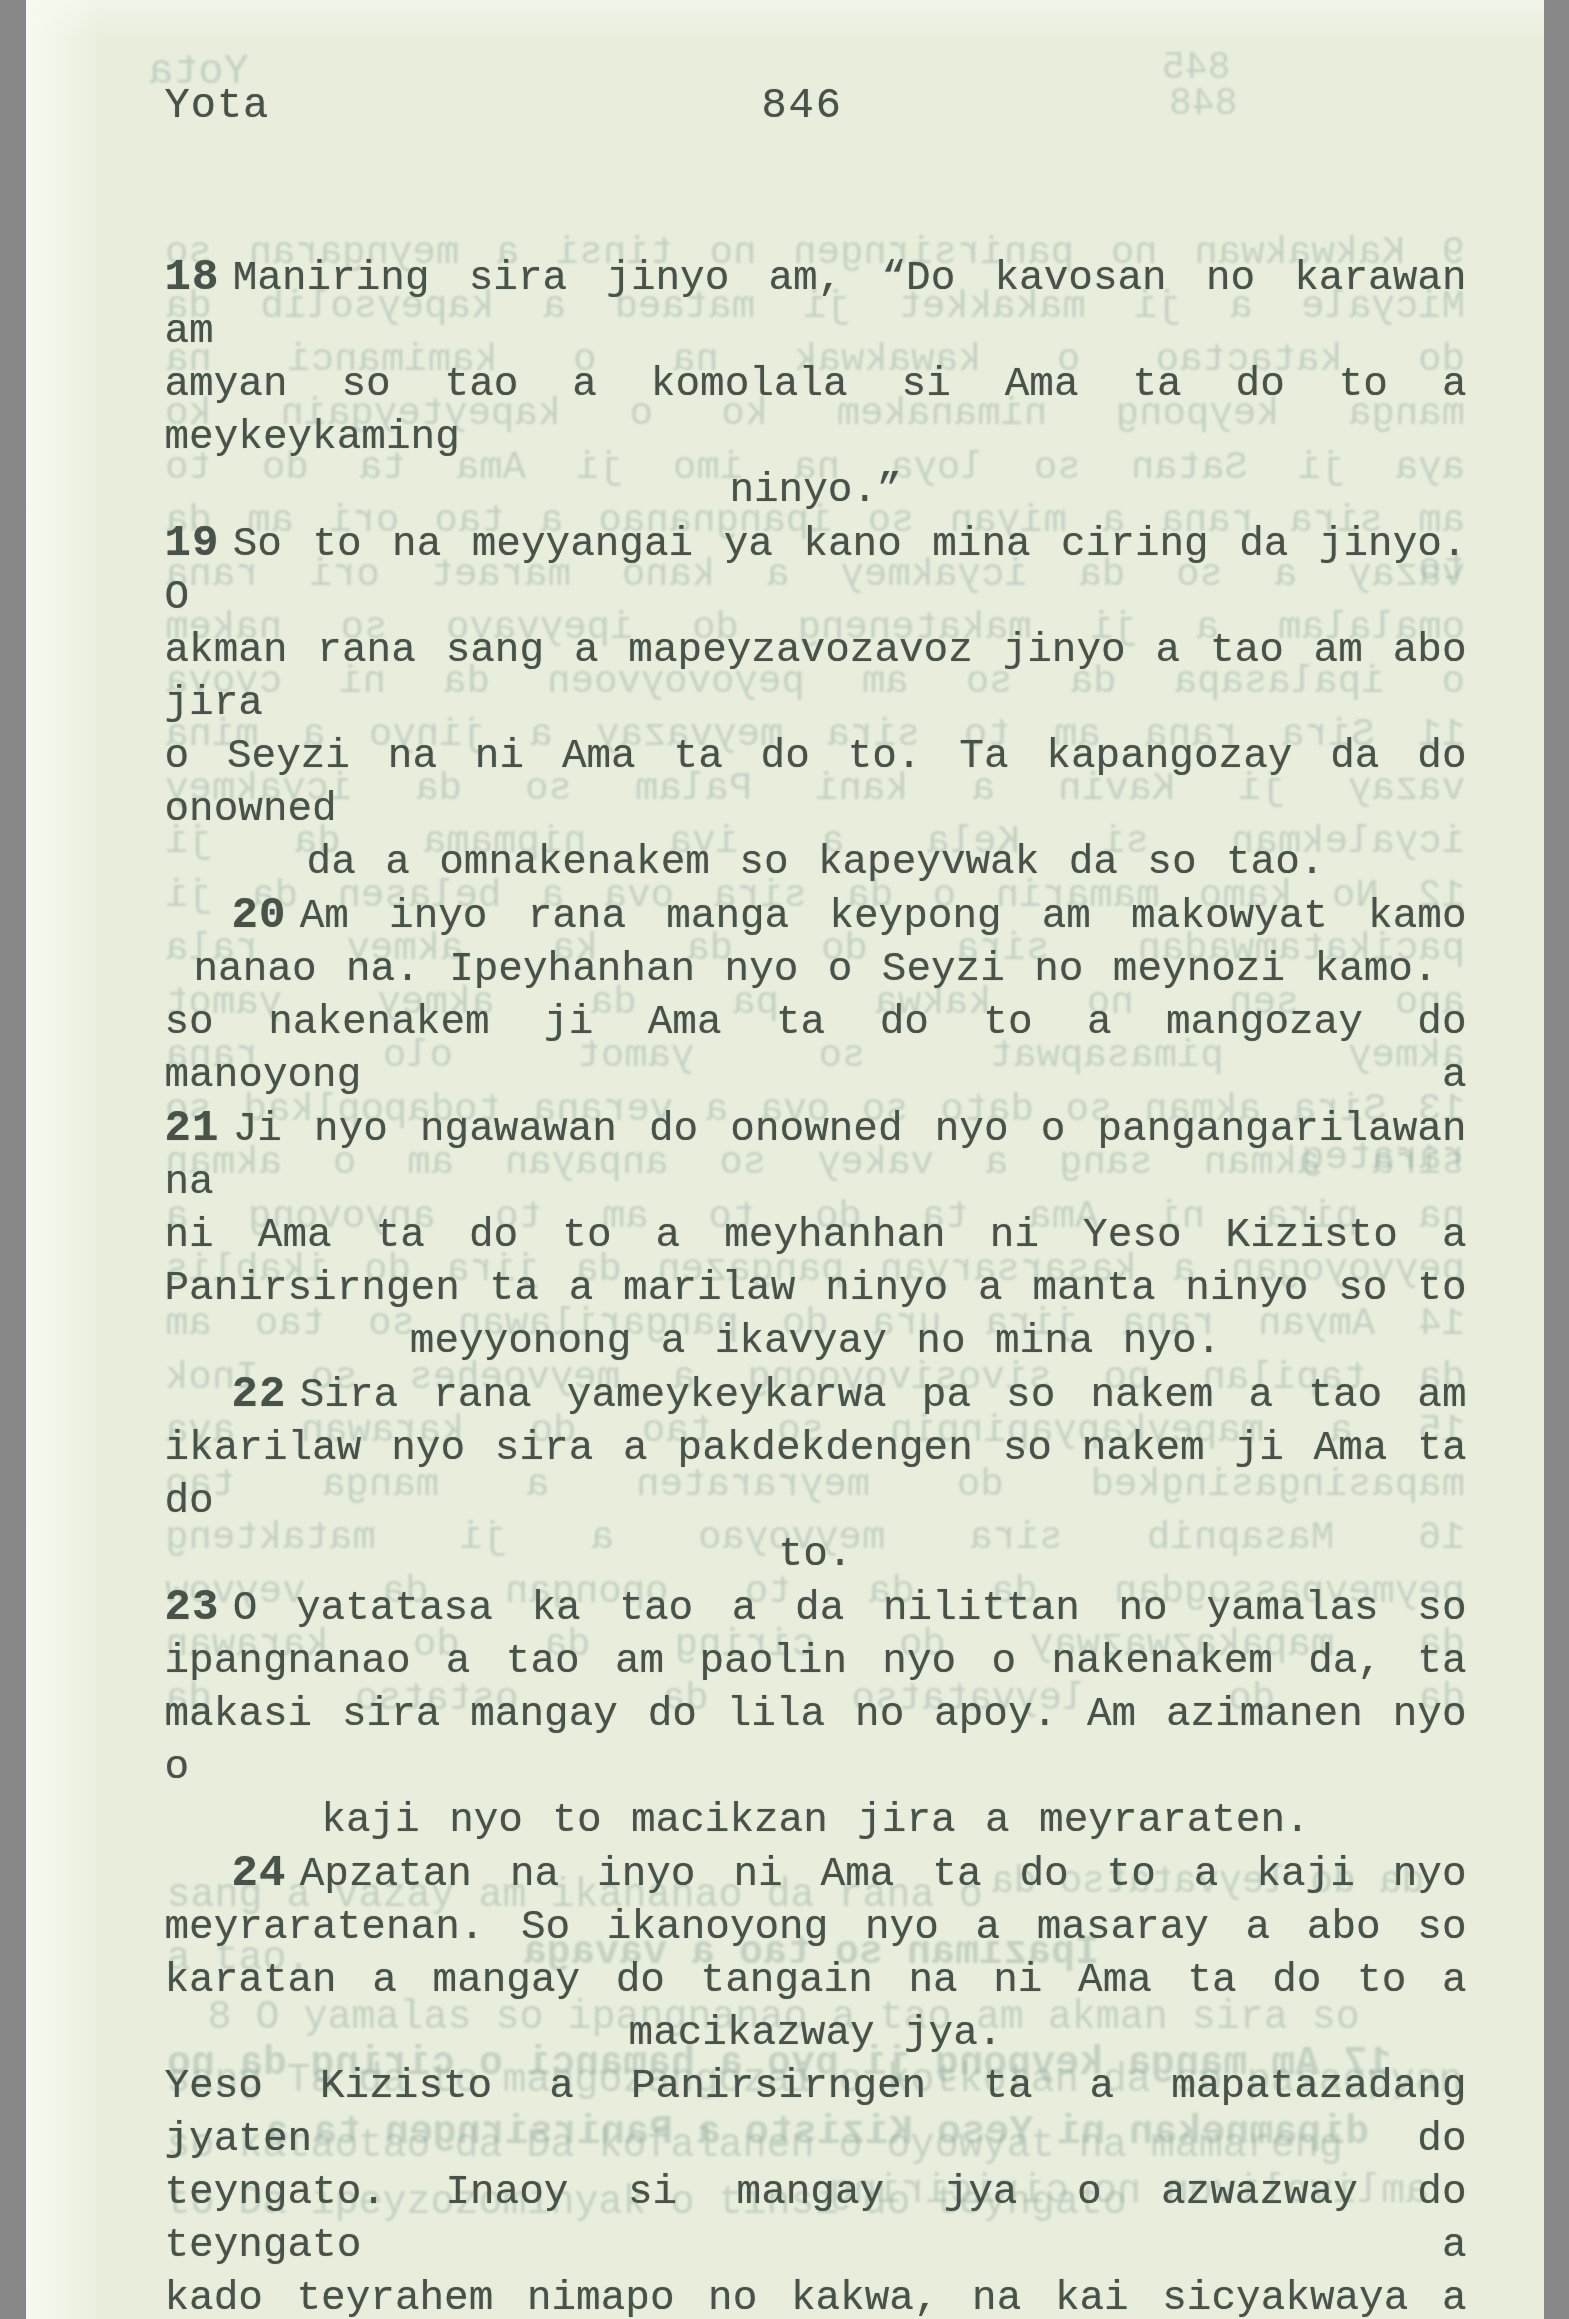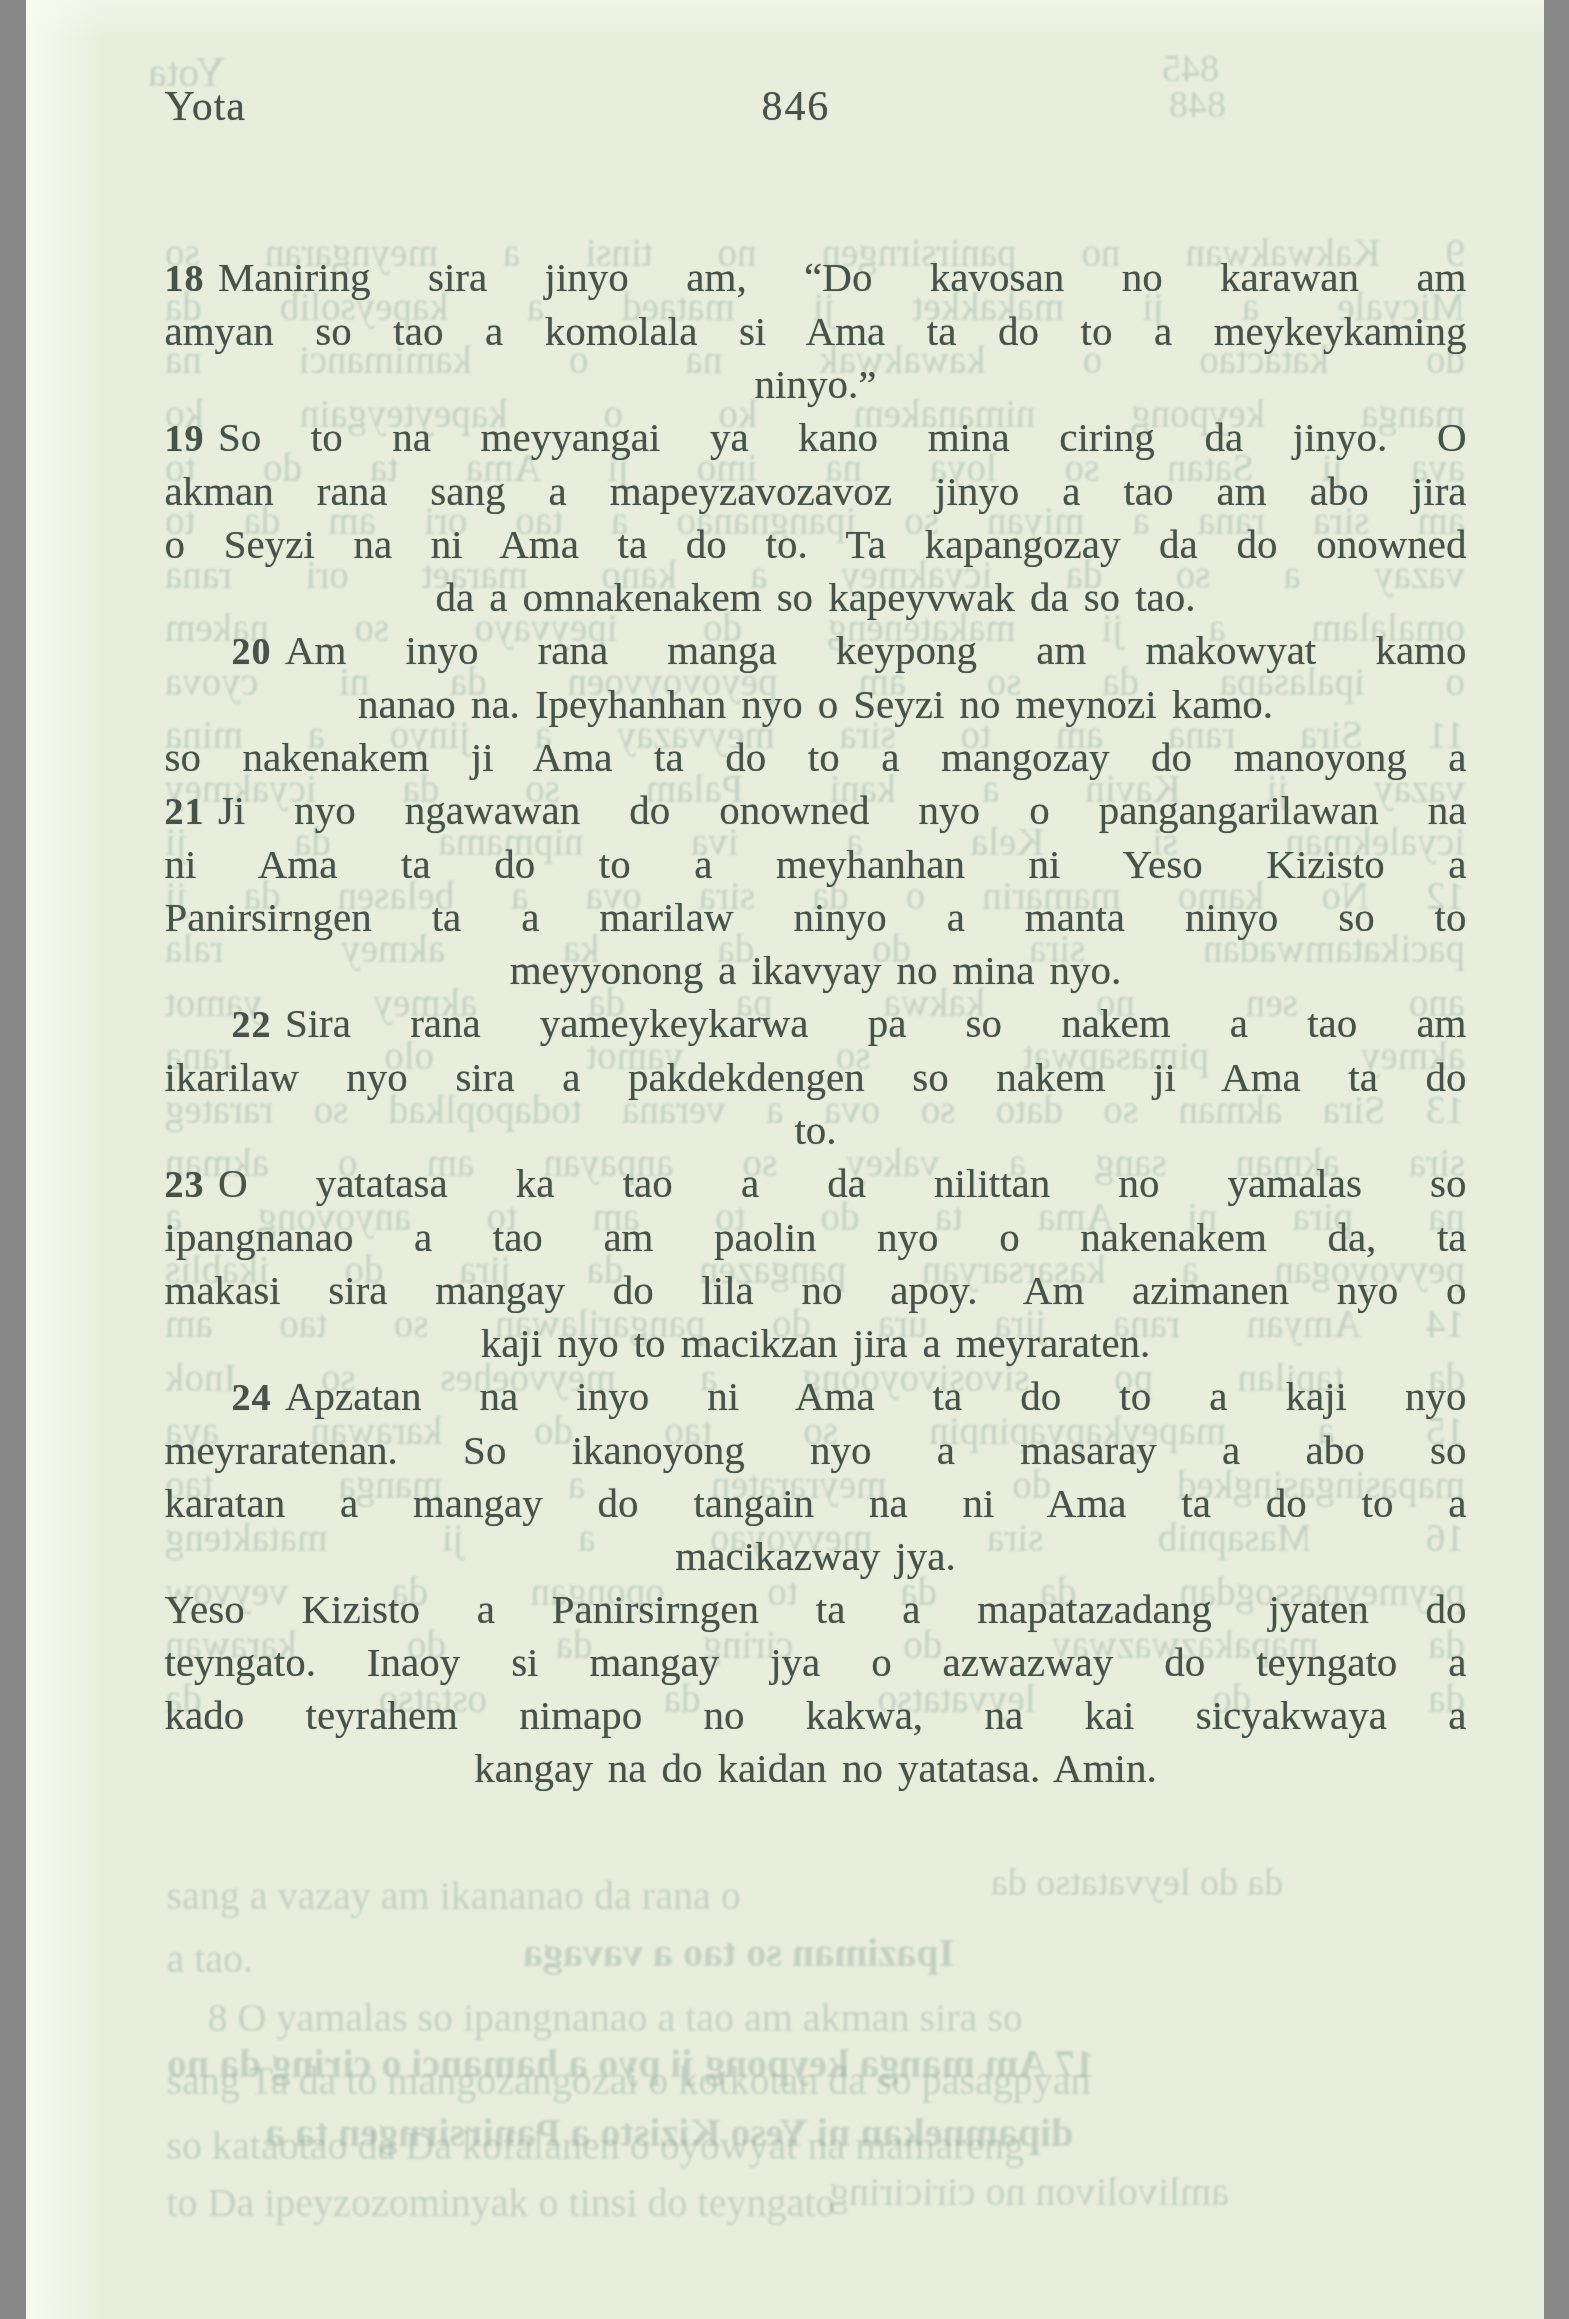--- a/index.html
+++ b/index.html
@@ -7,21 +7,21 @@
     position: relative;
     width: 1518px;
     height: 2320px;
     margin: 0 auto;
     overflow: hidden;
     background:
       linear-gradient(90deg, rgba(250,252,243,.85) 0px, rgba(250,252,243,0) 76px),
       linear-gradient(180deg, rgba(250,252,243,.5) 0px, rgba(250,252,243,0) 38px),
       radial-gradient(130% 130% at 50% 45%, rgba(0,0,0,0) 55%, rgba(118,128,100,.12) 100%),
       #e9eedc;
-    font-family: Liberation Serif, serif;
+    font-family: Liberation Mono, monospace;
     color: #47524a;
   }
   
   .runhead {
     position: absolute;
     top: 82px; left: 139px; right: 139px;
     height: 48px;
     z-index: 2;
   }
   .runtitle {
@@ -42,21 +42,21 @@
     font-size: 41px;
     line-height: 53px;
     word-spacing: 4.8px;
     text-shadow: 0 0 1px rgba(60,70,62,.5);
   }
   .vline { text-align: center; white-space: normal; }
   .vline.just { text-align: justify; text-align-last: justify; }
   .verse.indent .vline:first-child { text-indent: 67px; }
   .vnum {
     font-weight: bold;
-    font-size: 38px;
+    font-size: 44px;
     margin-right: 13.4px;
     letter-spacing: 1px;
   }
   
   .ghostlayer { position:absolute; inset:0; z-index:1; }
   .ghost {
     position: absolute;
     color: #90aa9f;
     opacity: .42;
     filter: blur(1.2px);

